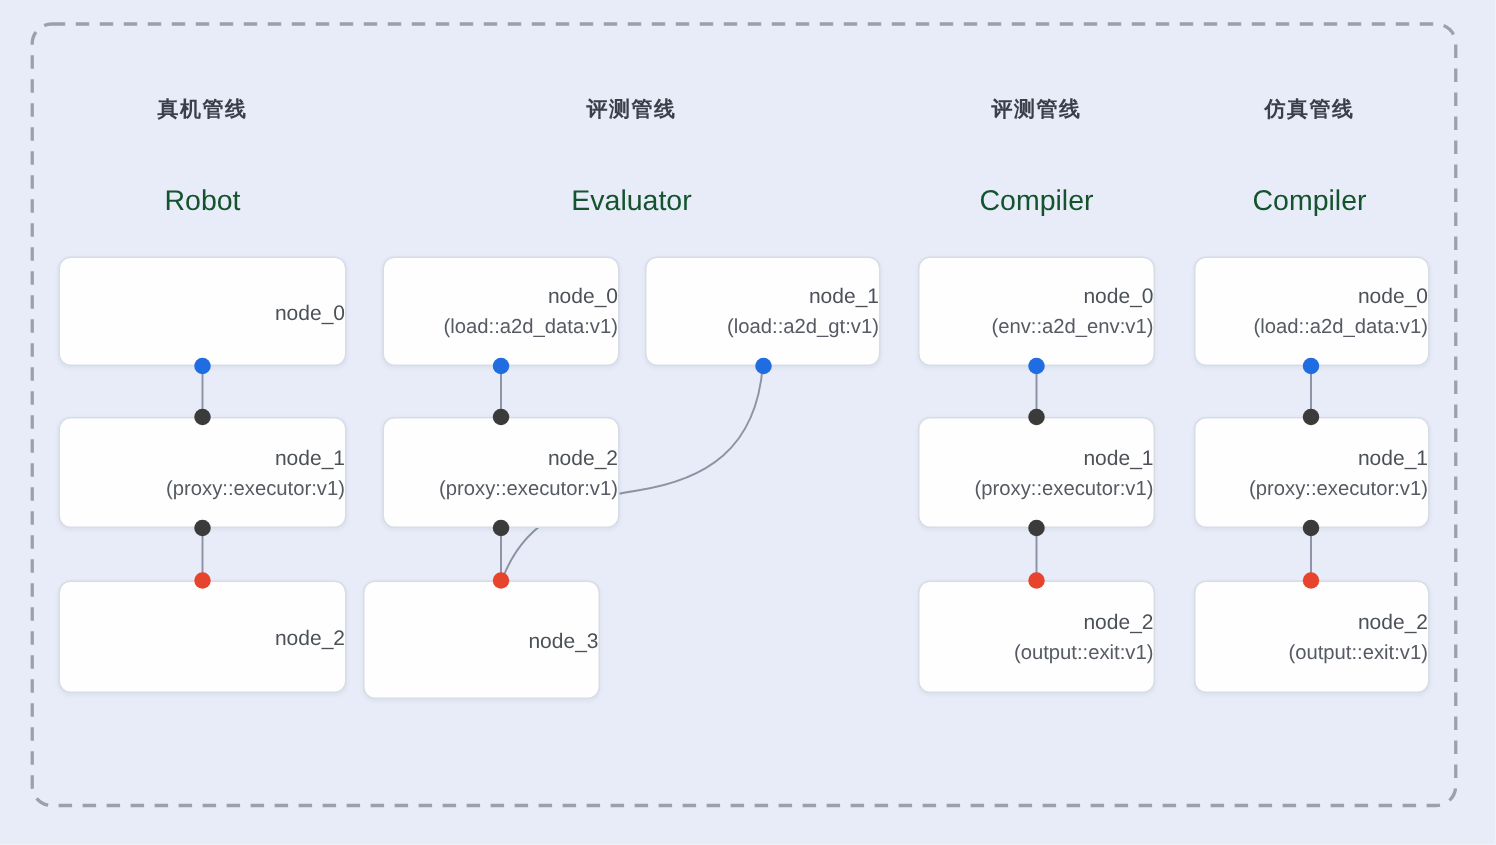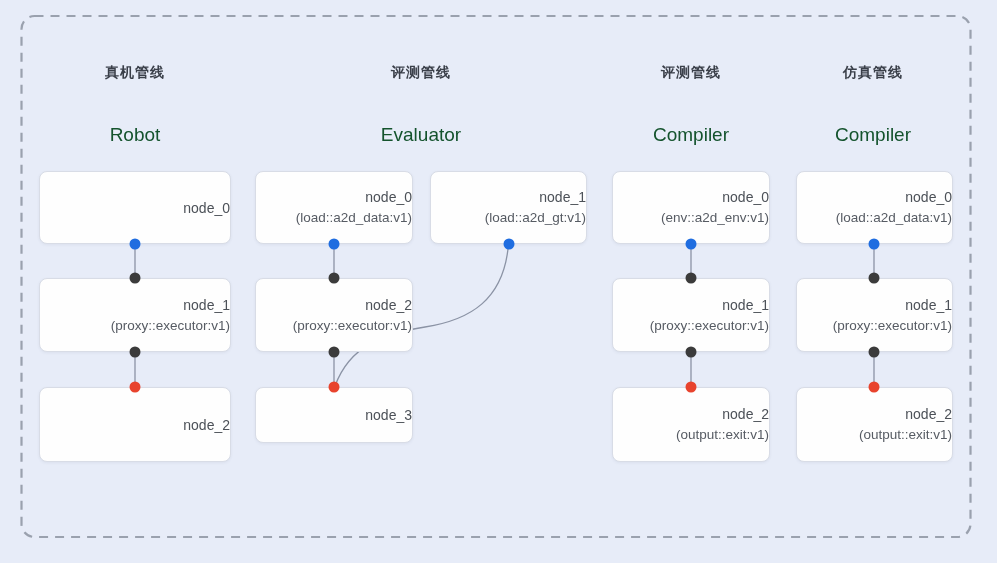--- a/index.html
+++ b/index.html
@@ -80,21 +80,21 @@
     <div class="node-impl">(load::a2d_data:v1)</div>
   </div>
   <div class="node" style="left:430px;top:171px;width:157px;height:73px">
     <div class="node-name">node_1</div>
     <div class="node-impl">(load::a2d_gt:v1)</div>
   </div>
   <div class="node" style="left:255px;top:278px;width:158px;height:74px">
     <div class="node-name">node_2</div>
     <div class="node-impl">(proxy::executor:v1)</div>
   </div>
-  <div class="node" style="left:255px;top:387px;width:158px;height:56px">
+  <div class="node" style="left:242px;top:387px;width:158px;height:79px">
     <div class="node-name">node_3</div>
   </div>
 
   <div class="node" style="left:612px;top:171px;width:158px;height:73px">
     <div class="node-name">node_0</div>
     <div class="node-impl">(env::a2d_env:v1)</div>
   </div>
   <div class="node" style="left:612px;top:278px;width:158px;height:74px">
     <div class="node-name">node_1</div>
     <div class="node-impl">(proxy::executor:v1)</div>

